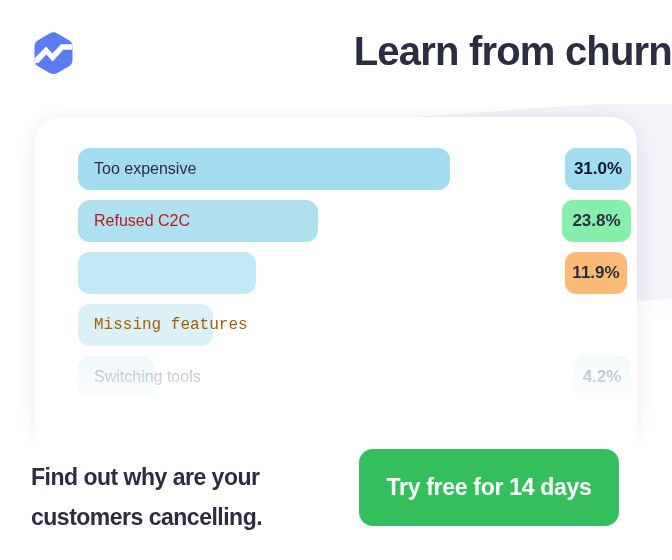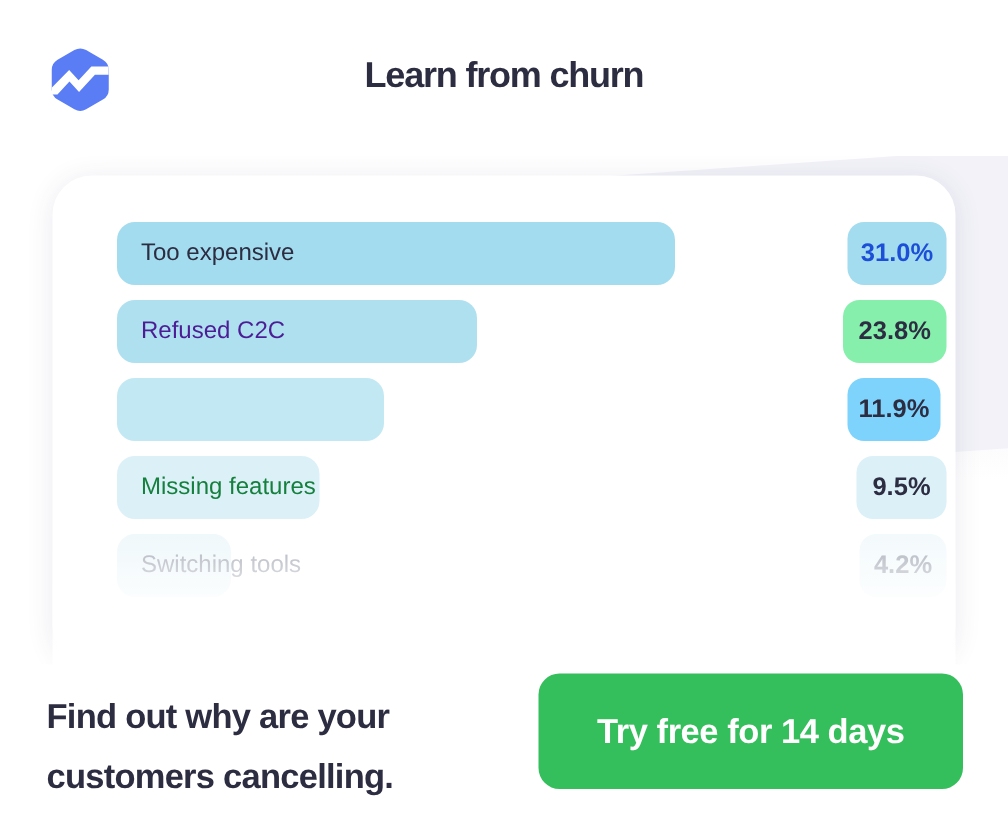--- a/index.html
+++ b/index.html
@@ -52,22 +52,22 @@
     left: 31px;
     top: 31px;
     width: 45px;
     height: 45px;
   }
   .page-title {
     position: absolute;
     left: 0;
     top: 25px;
     width: 672px;
-    text-align: center;
-    font-size: 24px;
+    text-align: right;
+    font-size: 40px;
     font-weight: bold;
     letter-spacing: -0.8px;
     color: #2d2d42;
     line-height: 52px;
   }
 
   
   .card {
     position: absolute;
     left: 35px;
@@ -151,21 +151,21 @@
     font-size: 23px;
     font-weight: bold;
     letter-spacing: -0.5px;
     color: #2d2d42;
     line-height: 40px;
   }
   .cta-button {
     position: absolute;
     left: 359px;
     top: 6px;
-    width: 283px;
+    width: 260px;
     height: 77px;
     background: #35bf5c;
     border: none;
     border-radius: 14px;
     color: #ffffff;
     font-family: "Liberation Sans", sans-serif;
     font-size: 23px;
     font-weight: bold;
     letter-spacing: -0.3px;
     cursor: pointer;
@@ -186,35 +186,34 @@
     </svg>
   </div>
   <div class="page-title">Learn from churn</div>
 </div>
 
 <div class="card">
   <div class="chart" id="chart">
       <div class="row" style="top: 31px;">
         <div class="bar" style="width: 372px; background: rgb(162, 220, 238);"></div>
         <div class="bar-label" style="color: rgb(45, 45, 66);">Too expensive</div>
-        <div class="badge" style="width: 66px; left: 530px; background: rgb(162, 220, 238); color: #1d4ed8;">31.0%</div>
+        <div class="badge" style="width: 66px; left: 530px; background: rgb(162, 220, 238); color: #0f172a;">31.0%</div>
       </div>
       <div class="row" style="top: 83px;">
         <div class="bar" style="width: 240px; background: rgb(174, 224, 239);"></div>
-        <div class="bar-label" style="color: #4c1d95;">Refused C2C</div>
+        <div class="bar-label" style="color: #b91c1c;">Refused C2C</div>
         <div class="badge" style="width: 69px; left: 527px; background: #86efac; color: rgb(45, 45, 66);">23.8%</div>
       </div>
       <div class="row" style="top: 135px;">
         <div class="bar" style="width: 178px; background: rgb(194, 232, 243);"></div>
-        <div class="badge" style="width: 62px; left: 530px; background: #7dd3fc; color: rgb(45, 45, 66);">11.9%</div>
+        <div class="badge" style="width: 62px; left: 530px; background: #fdba74; color: rgb(45, 45, 66);">11.9%</div>
       </div>
       <div class="row" style="top: 187px;">
         <div class="bar" style="width: 135px; background: rgb(220, 240, 248);"></div>
-        <div class="bar-label" style="color: #15803d;">Missing features</div>
-        <div class="badge" style="width: 60px; left: 536px; background: rgb(220, 240, 248); color: rgb(45, 45, 66);">9.5%</div>
+        <div class="bar-label" style="color: #a16207; font-family: Liberation Mono, monospace;">Missing features</div>
       </div>
       <div class="row" style="top: 239px;">
         <div class="bar" style="width: 76px; background: rgb(239, 248, 251);"></div>
         <div class="bar-label" style="color: rgb(169, 173, 184);">Switching tools</div>
         <div class="badge" style="width: 58px; left: 538px; background: rgb(243, 250, 252); color: rgb(169, 173, 184);">4.2%</div>
       </div>
     </div>
 </div>
 <div class="card-fade"></div>
 

